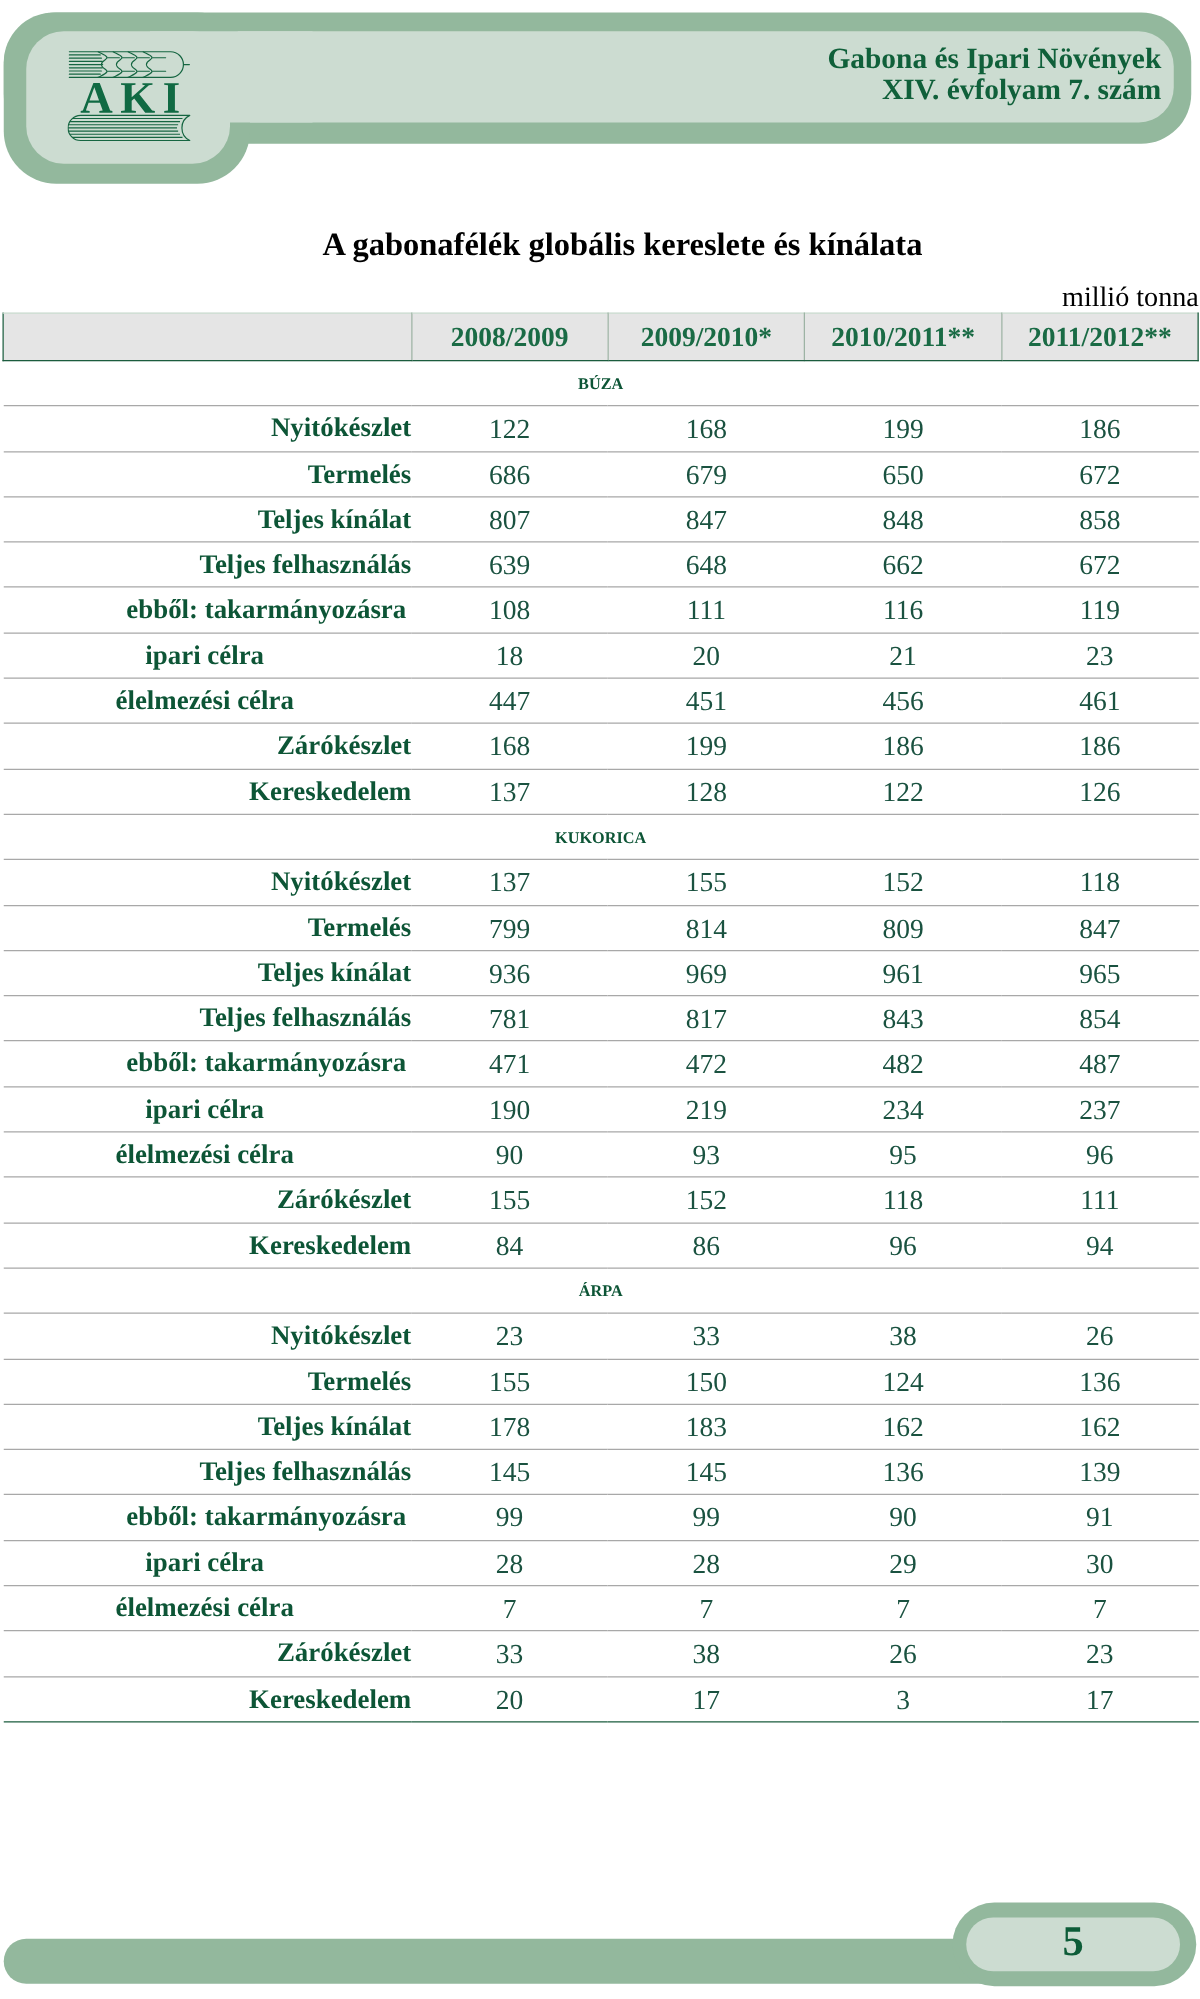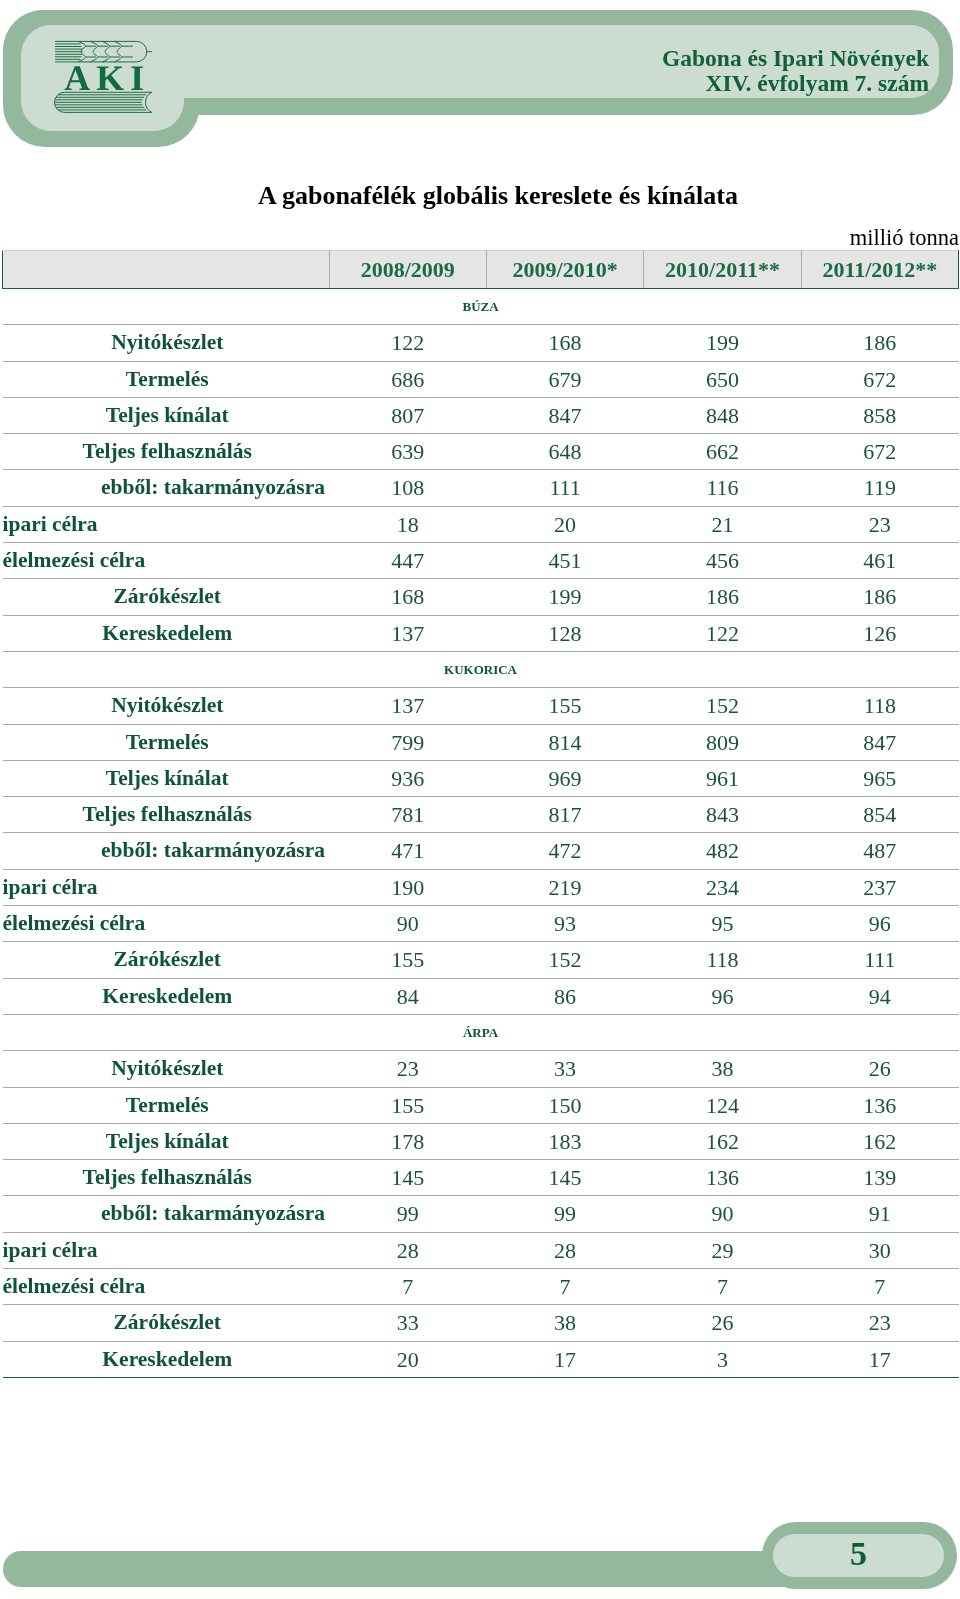--- a/index.html
+++ b/index.html
@@ -8,43 +8,43 @@
   .page{position:absolute;inset:0;}
 
   
   .hdr{position:absolute;left:0;top:0;width:960px;height:160px;}
   .hdr-band-outer{position:absolute;left:3px;top:10px;width:950px;height:105px;background:#93b89d;border-radius:40px;}
   .hdr-band-inner{position:absolute;left:21px;top:25px;width:918px;height:73px;background:#ccdcd1;border-radius:28px;}
   .hdr-logo-outer{position:absolute;left:3px;top:10px;width:197px;height:137px;background:#93b89d;border-radius:42px;}
   .hdr-logo-inner{position:absolute;left:21px;top:25px;width:163px;height:106px;background:#ccdcd1;border-radius:30px;}
   .hdr-inner-join{position:absolute;left:120px;top:25px;width:130px;height:73px;background:#ccdcd1;}
   .hdr-logo{position:absolute;left:53.5px;top:36px;width:100px;height:90px;}
-  .hdr-title{position:absolute;left:0;top:48px;width:929px;text-align:right;color:#10603a;font-weight:bold;font-size:23.5px;line-height:21px;}
+  .hdr-title{position:absolute;left:0;top:37px;width:929px;text-align:right;color:#10603a;font-weight:bold;font-size:23.5px;line-height:21px;}
   .hdr-title div{margin-bottom:0;}
   .hdr-title div+div{margin-top:4.3px;}
 
   
   .doc-title{position:absolute;left:0;right:0;top:181px;text-align:center;font-weight:bold;font-size:26px;color:#000;letter-spacing:0px;margin-left:36px;}
   .unit{position:absolute;right:1px;top:225px;font-size:22.5px;color:#000;}
 
   
   .tbl{position:absolute;left:2px;top:250px;width:956px;border-collapse:collapse;table-layout:fixed;}
   .tbl col.c0{width:326.5px;}
   .tbl col.cx{width:157.4px;}
   .tbl th{background:#e5e5e5;color:#1a6b45;font-weight:bold;font-size:22px;text-align:center;height:37px;padding:0;
           border-top:1px solid #c3d6c9;border-bottom:1.5px solid #1b5c3e;border-left:1px solid #9db3a4;border-right:1px solid #9db3a4;}
   .tbl th:first-child{border-left:1.5px solid #1b5c3e;}
   .tbl th:last-child{border-right:1.5px solid #1b5c3e;}
   .tbl td{height:35.3px;font-size:22px;color:#1a5240;padding:0;border-bottom:1px solid #a8a8a8;line-height:35.3px;}
-  .tbl td.lbl{text-align:center;font-weight:bold;padding-left:3px;font-size:21.5px;color:#0d5536;}
+  .tbl td.lbl{text-align:right;font-weight:bold;padding-left:3px;font-size:21.5px;color:#0d5536;}
   .tbl td.val{text-align:center;font-size:22px;}
   .tbl tr.sect td{text-align:center;font-weight:bold;font-size:13px;border-bottom:1px solid #a8a8a8;color:#0d5536;}
   .tbl tr.last td{border-bottom:1.8px solid #1b5c3e;}
   .tbl td.lbl.ind1{padding-right:4px;padding-left:0;text-align:right;}
-  .tbl td.lbl.ind2{padding-right:4px;padding-left:0;text-align:left;}
+  .tbl td.lbl.ind2{padding-right:4px;padding-left:0;text-align:center;}
 
   
   .notes{position:absolute;left:2px;top:1382px;font-size:17.5px;color:#141414;line-height:27px;}
 
   
   .ftr{position:absolute;left:0;top:1500px;width:960px;height:99px;}
   .ftr-bar{position:absolute;left:3px;top:51px;width:820px;height:36px;background:#93b89d;border-radius:18px;}
   .ftr-pill-outer{position:absolute;left:762px;top:22px;width:195px;height:67px;background:#93b89d;border-radius:34px;}
   .ftr-pill-inner{position:absolute;left:773px;top:34px;width:171px;height:43px;background:#ccdcd1;border-radius:22px;}
   .ftr-num{position:absolute;left:773px;top:32px;width:171px;height:43px;line-height:43px;text-align:center;color:#0d5c38;font-weight:bold;font-size:34px;}

